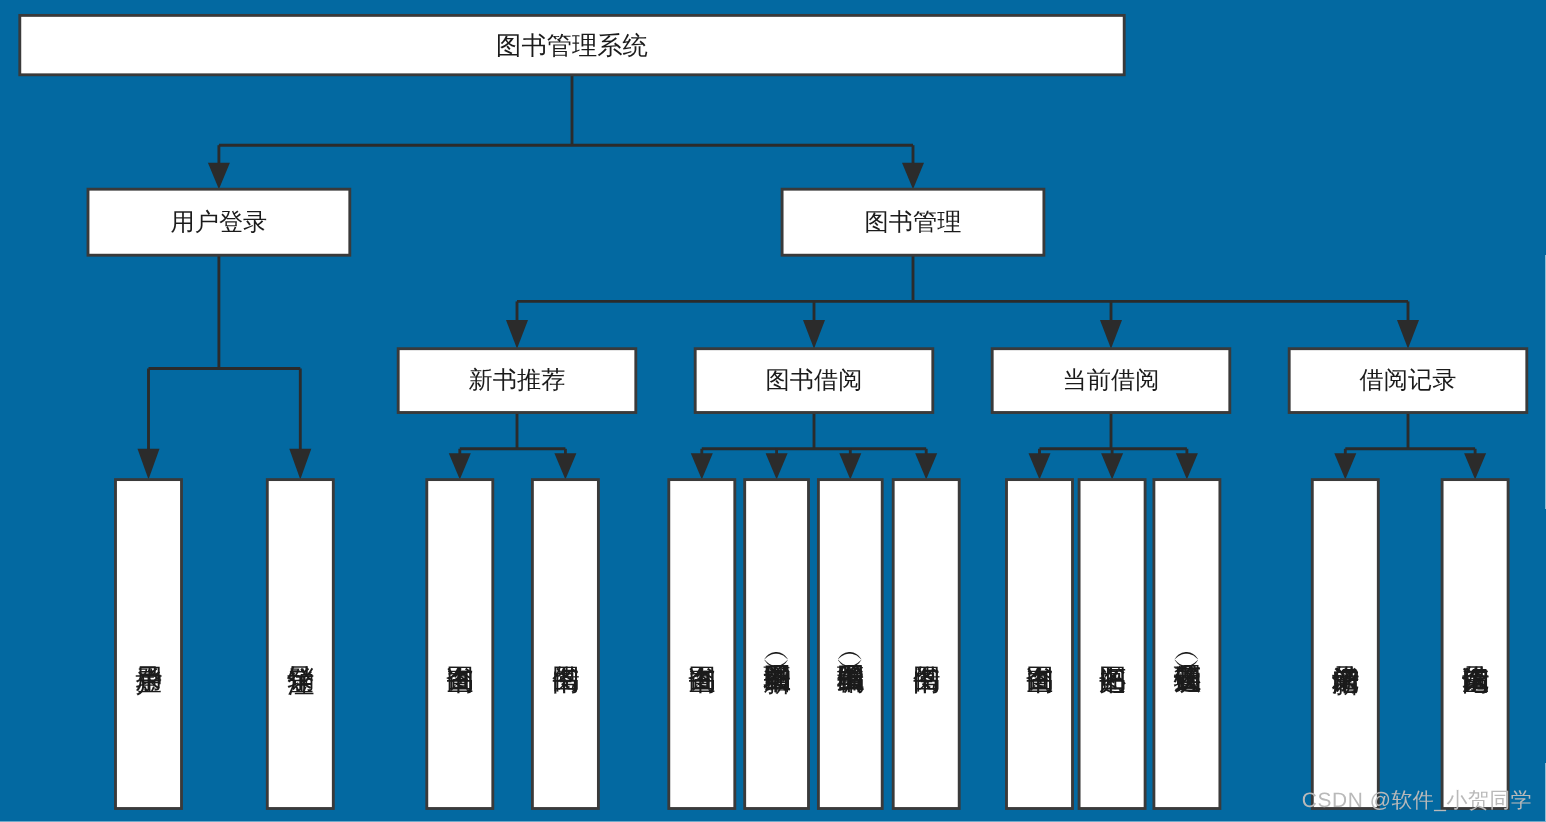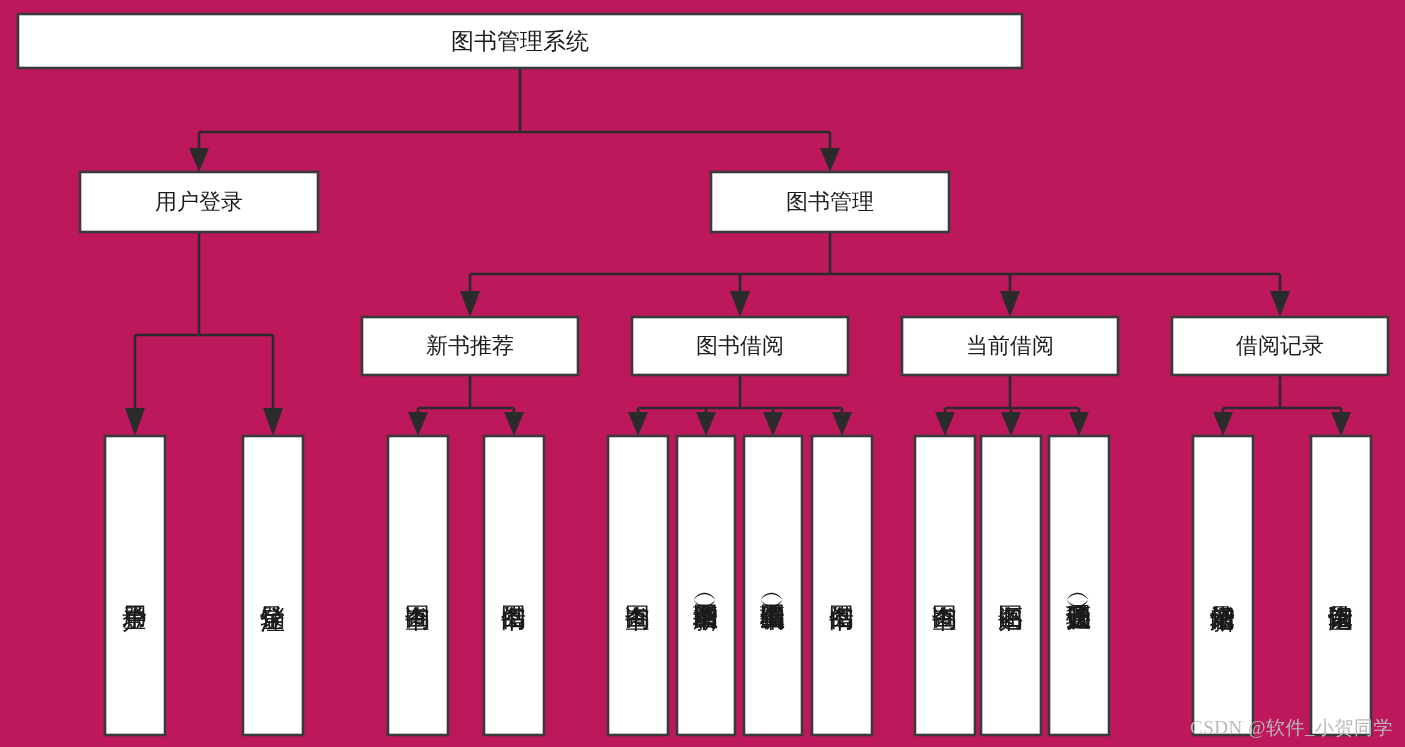--- a/index.html
+++ b/index.html
@@ -7,21 +7,21 @@
     padding: 0;
     background: #ffffff;
   }
   body {
     font-family: "Liberation Sans", sans-serif;
   }
   #diagram-root {
     position: relative;
     width: 1405px;
     height: 747px;
-    background: #be185d;
+    background: #0369a1;
     overflow: hidden;
   }
   svg.canvas {
     position: absolute;
     left: 0;
     top: 0;
     width: 1405px;
     height: 747px;
   }
   .node-box {
@@ -53,21 +53,21 @@
     stroke-linecap: butt;
   }
   .arrowhead {
     fill: #2b2b2b;
     stroke: none;
   }
   .watermark {
     position: absolute;
     right: 12px;
     bottom: 6px;
-    font-family: Liberation Serif, serif;
+    font-family: Liberation Sans, sans-serif;
     font-size: 19px;
     color: #b9b9b9;
     letter-spacing: 0.5px;
     white-space: nowrap;
     user-select: none;
   }
 </style>
 </head>
 <body>
 

